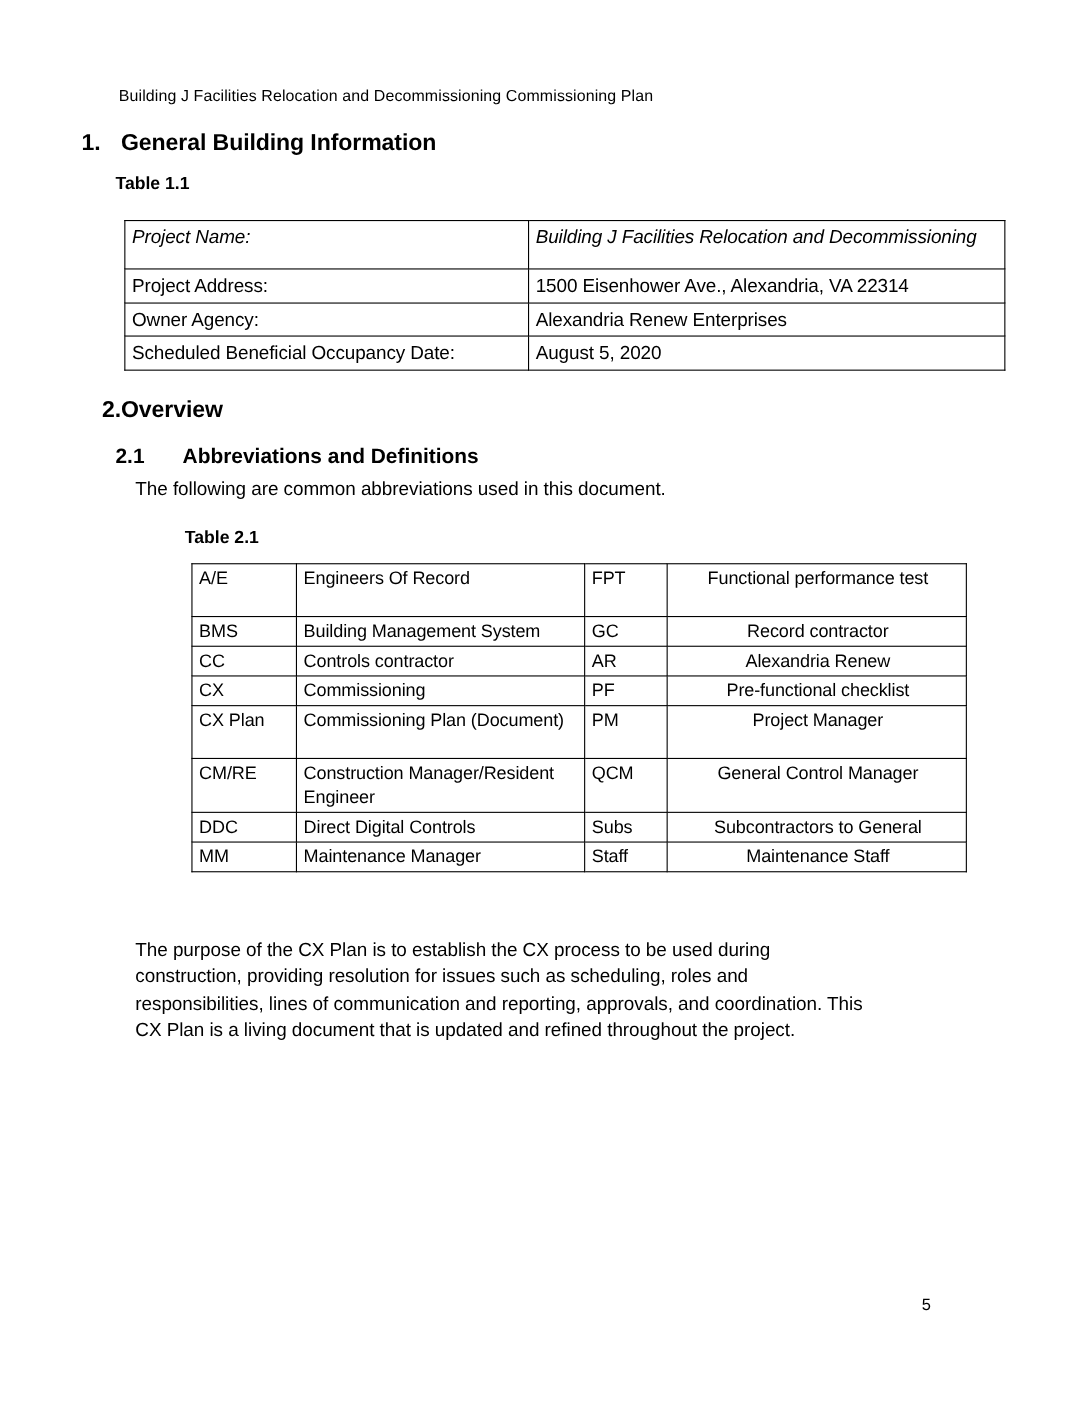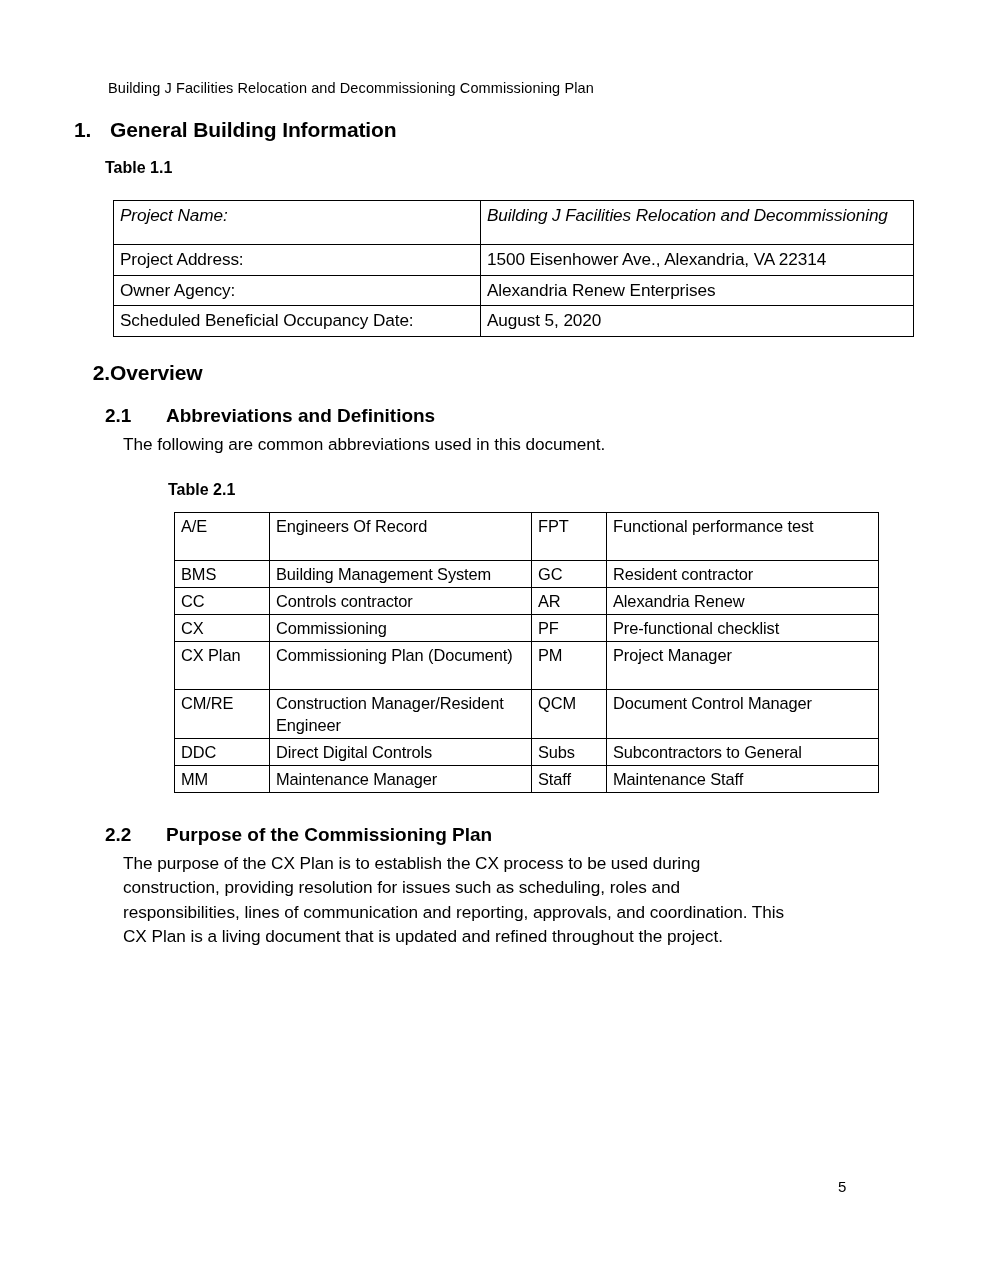--- a/index.html
+++ b/index.html
@@ -91,21 +91,21 @@
   #table-1-1 .c-label { width: 355px; }
   #table-1-1 .c-value { width: 421px; }
   #table-1-1 .tall { height: 44px; font-style: italic; }
 
   
   #table-2-1 { left: 174px; top: 512px; width: 660px; }
   #table-2-1 td { font-size: 16.4px; line-height: 22px; padding: 2px 4px 2px 6px; }
   #table-2-1 .c-abbr1 { width: 84px; }
   #table-2-1 .c-def1  { width: 251px; }
   #table-2-1 .c-abbr2 { width: 64px; }
-  #table-2-1 .c-def2  { width: 261px; }
+  #table-2-1 .c-def2  { width: 261px; text-align: center; }
   #table-2-1 tr.two-line td { height: 43px; }
 
   
   .page-number {
     position: absolute;
     left: 838px;
     top: 1178px;
     font-size: 15px;
   }
 </style>
@@ -160,21 +160,21 @@
       <tr class="two-line">
         <td class="c-abbr1">A/E</td>
         <td class="c-def1">Engineers Of Record</td>
         <td class="c-abbr2">FPT</td>
         <td class="c-def2">Functional performance test</td>
       </tr>
       <tr>
         <td class="c-abbr1">BMS</td>
         <td class="c-def1">Building Management System</td>
         <td class="c-abbr2">GC</td>
-        <td class="c-def2">Resident contractor</td>
+        <td class="c-def2">Record contractor</td>
       </tr>
       <tr>
         <td class="c-abbr1">CC</td>
         <td class="c-def1">Controls contractor</td>
         <td class="c-abbr2">AR</td>
         <td class="c-def2">Alexandria Renew</td>
       </tr>
       <tr>
         <td class="c-abbr1">CX</td>
         <td class="c-def1">Commissioning</td>
@@ -184,38 +184,35 @@
       <tr class="two-line">
         <td class="c-abbr1">CX Plan</td>
         <td class="c-def1">Commissioning Plan (Document)</td>
         <td class="c-abbr2">PM</td>
         <td class="c-def2">Project Manager</td>
       </tr>
       <tr class="two-line">
         <td class="c-abbr1">CM/RE</td>
         <td class="c-def1">Construction Manager/Resident Engineer</td>
         <td class="c-abbr2">QCM</td>
-        <td class="c-def2">Document Control Manager</td>
+        <td class="c-def2">General Control Manager</td>
       </tr>
       <tr>
         <td class="c-abbr1">DDC</td>
         <td class="c-def1">Direct Digital Controls</td>
         <td class="c-abbr2">Subs</td>
         <td class="c-def2">Subcontractors to General</td>
       </tr>
       <tr>
         <td class="c-abbr1">MM</td>
         <td class="c-def1">Maintenance Manager</td>
         <td class="c-abbr2">Staff</td>
         <td class="c-def2">Maintenance Staff</td>
       </tr>
     </tbody>
   </table>
 
-  <div class="h2" style="top:824px;">
-    <span class="num">2.2</span><span>Purpose of the Commissioning Plan</span>
-  </div>
 
   <div class="para" style="left:123px; top:851px; width:665px;">The purpose of the CX Plan is to establish the CX process to be used during construction, providing resolution for issues such as scheduling, roles and responsibilities, lines of communication and reporting, approvals, and coordination. This CX Plan is a living document that is updated and refined throughout the project.</div>
 
   <div class="page-number">5</div>
 
 </div>
 
 </body></html>

